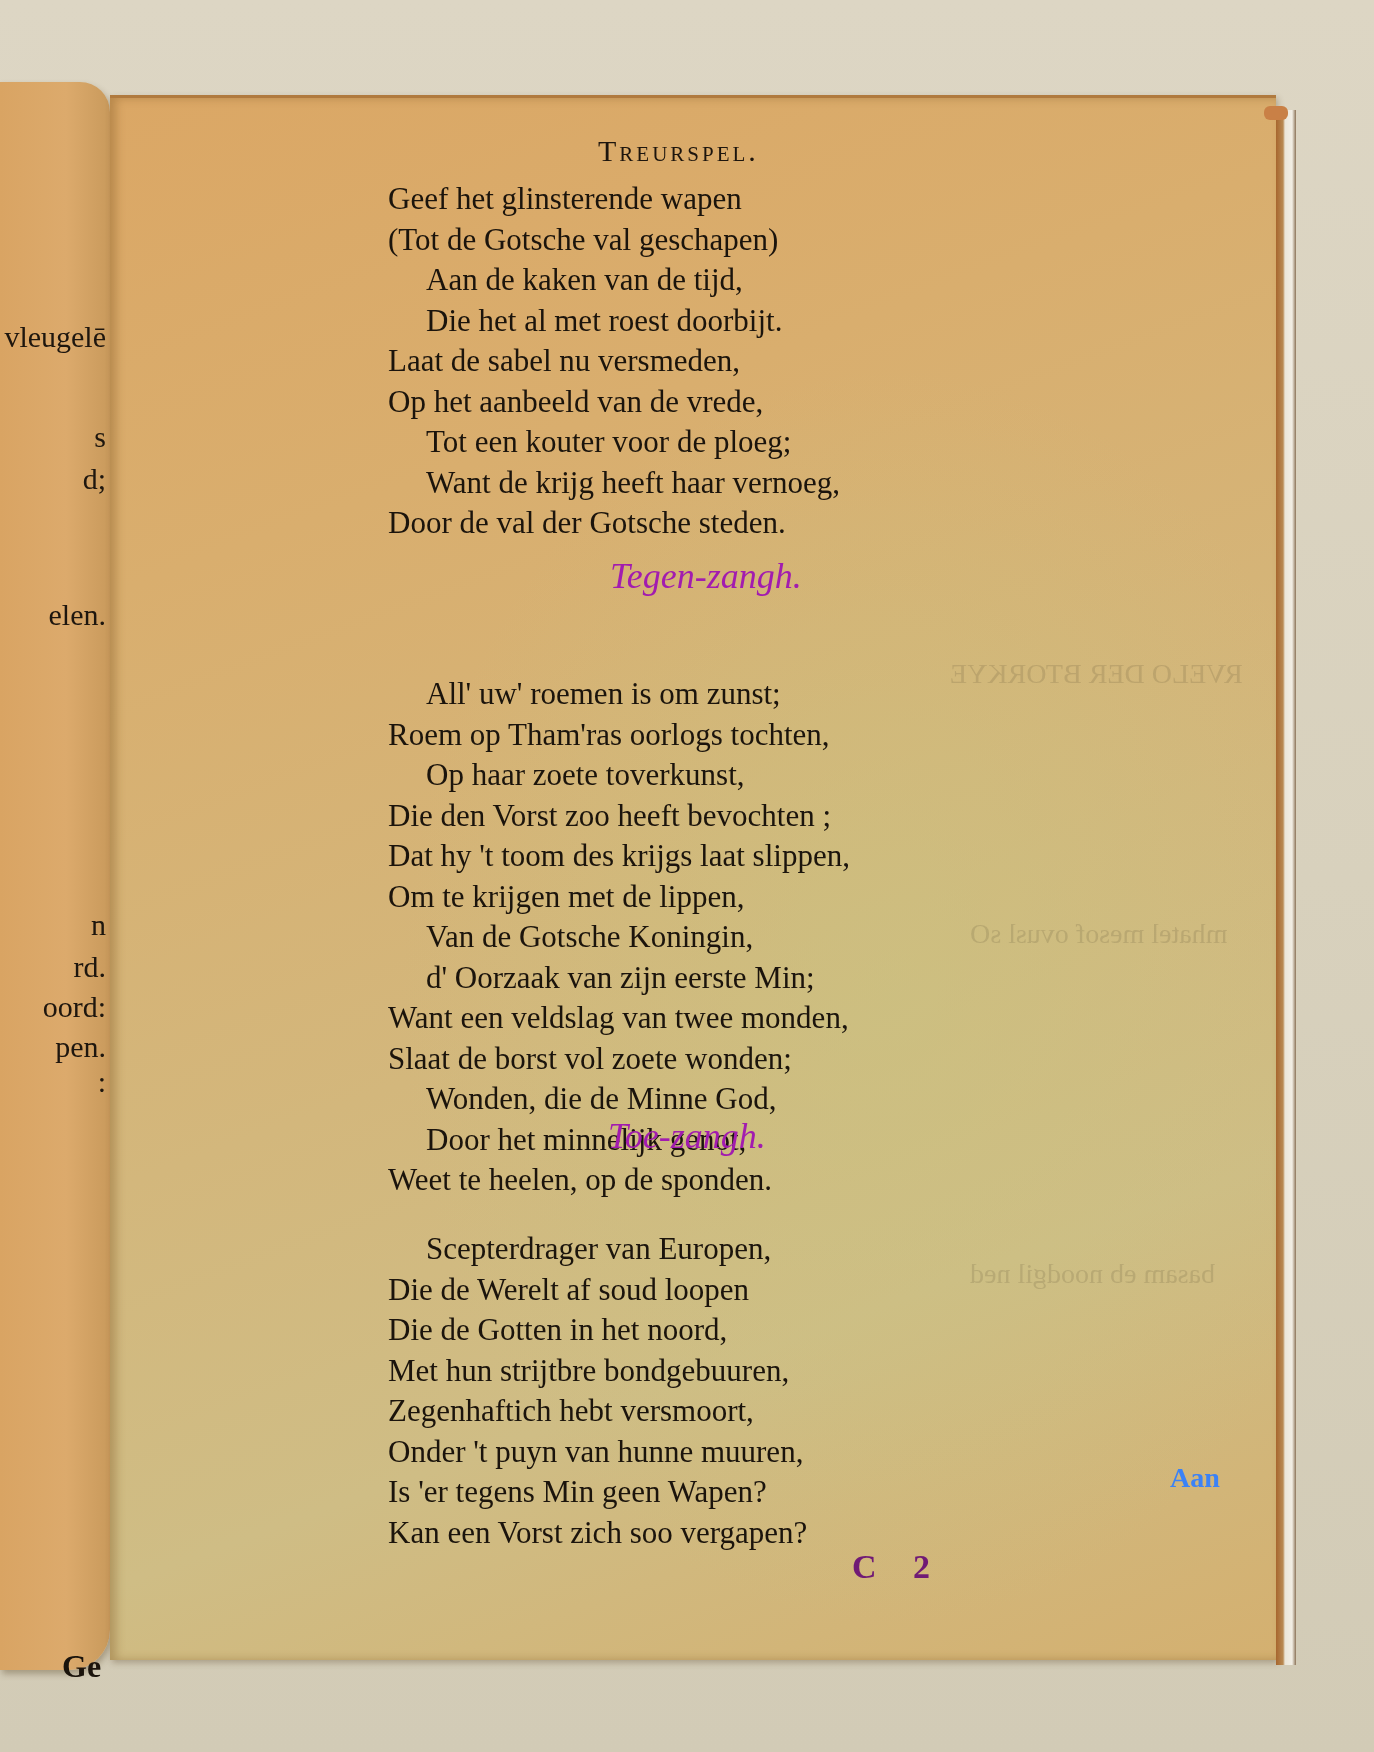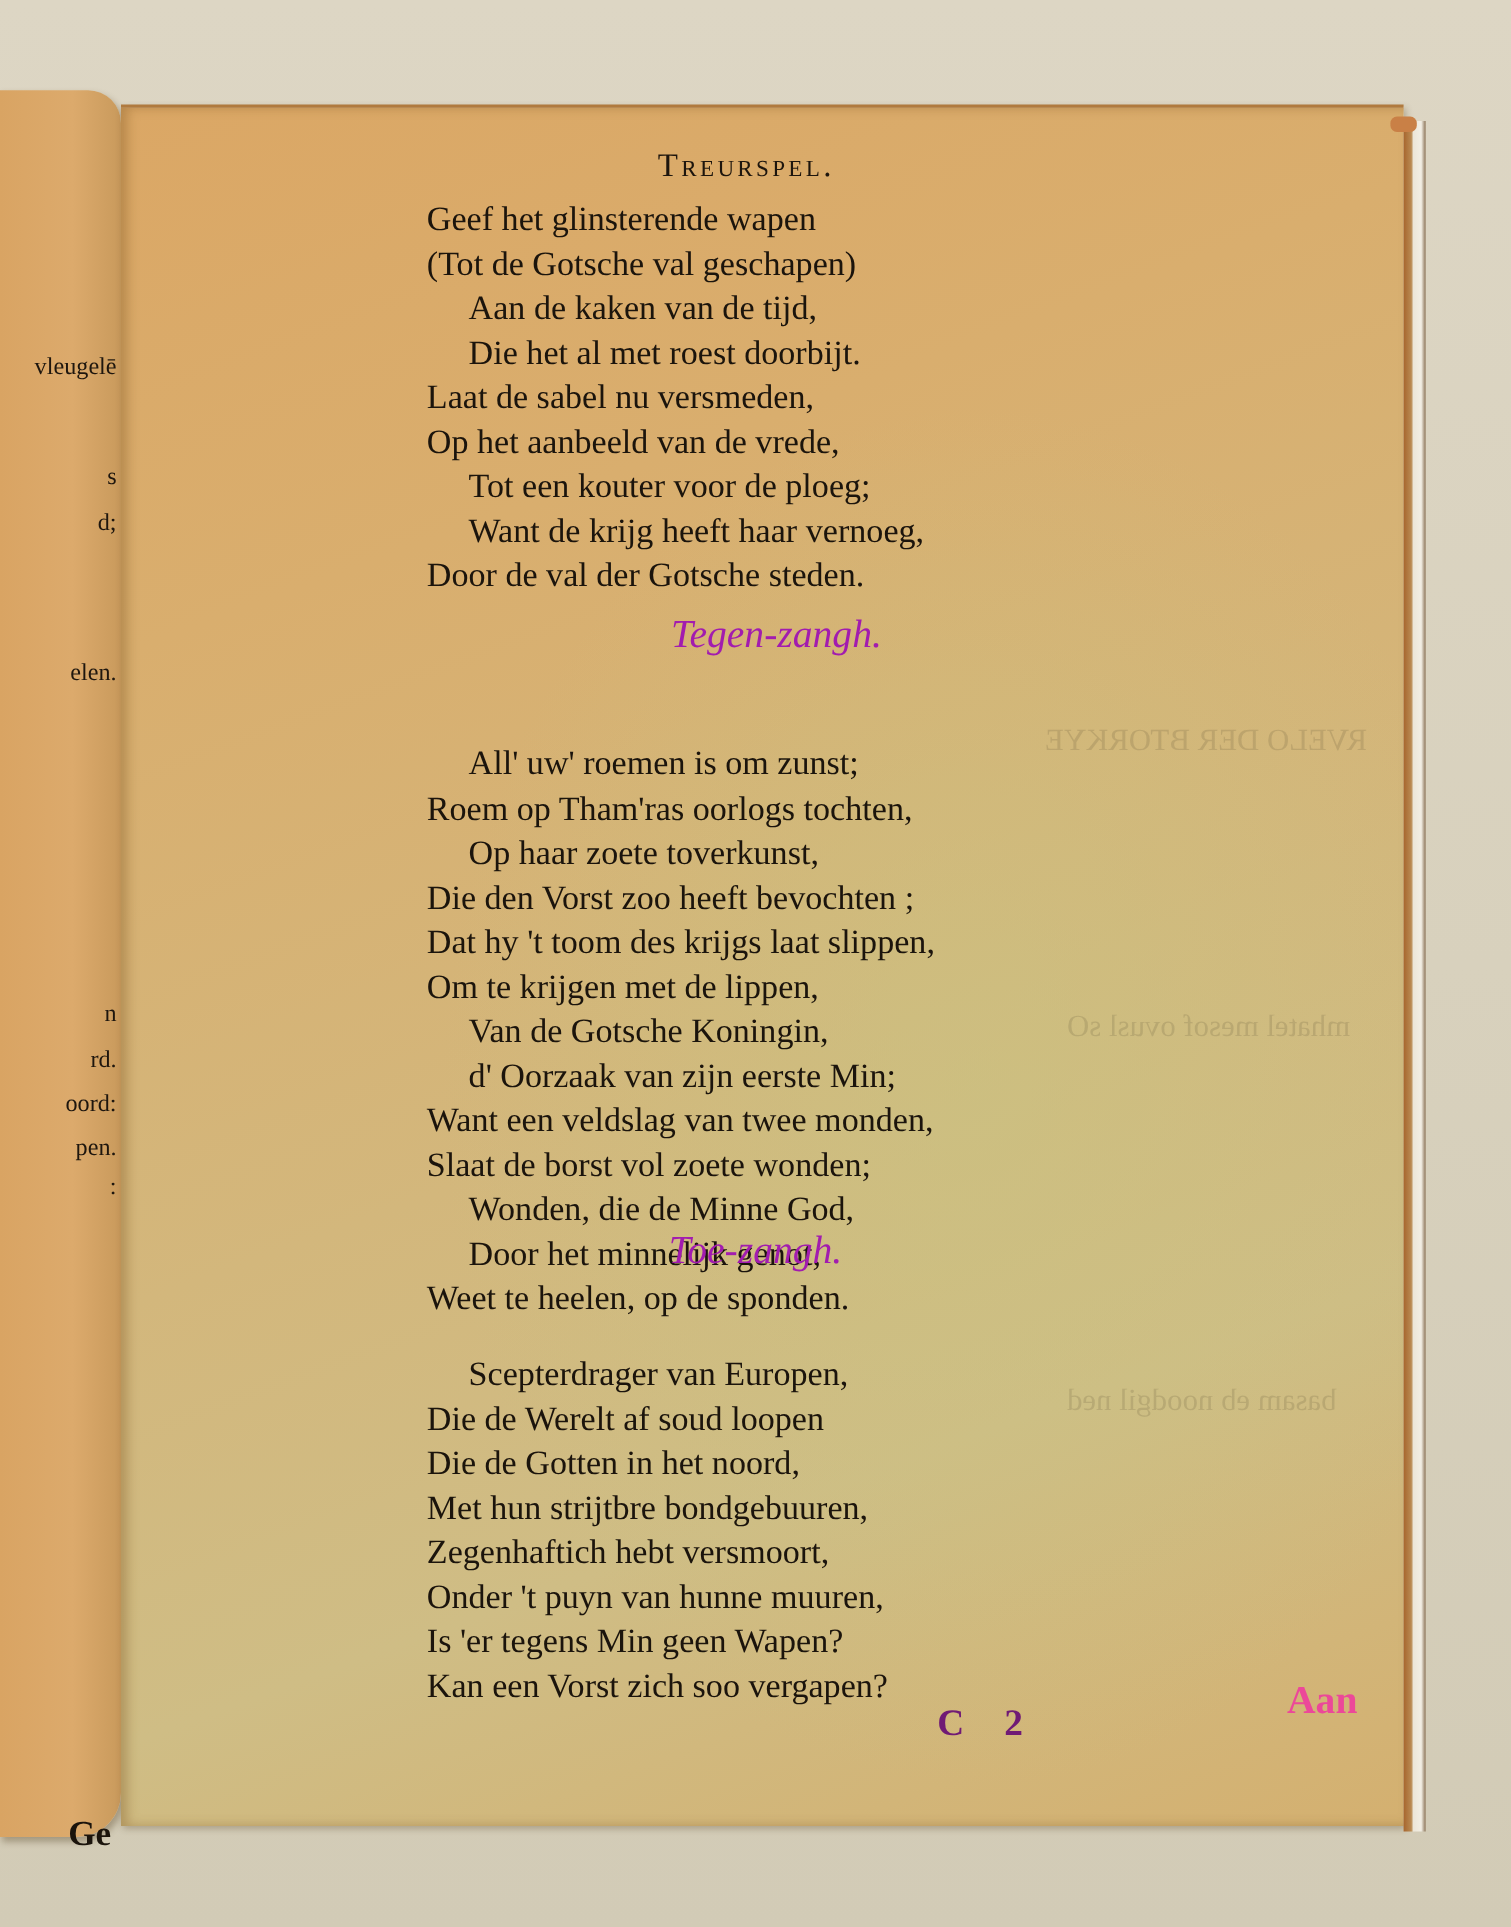--- a/index.html
+++ b/index.html
@@ -8,21 +8,21 @@
       background: linear-gradient(180deg, #ddd6c4 0%, #d8d1bd 50%, #d2cbb6 100%);
       font-family: "Liberation Serif", "DejaVu Serif", serif;
     }
     .left-page {
       position: absolute; left: 0; top: 82px; width: 110px; height: 1588px;
       background: linear-gradient(90deg, #d9a463 0%, #dcaa6c 60%, #c99a5c 100%);
       border-radius: 0 30px 40px 0;
       box-shadow: 2px 4px 6px rgba(80,60,30,0.35);
     }
     .left-page .frag {
-      position: absolute; color: #1e160e; font-size: 22px; white-space: nowrap;
+      position: absolute; color: #1e160e; font-size: 30px; white-space: nowrap;
       font-family: "Liberation Serif", serif;
     }
     .right-page {
       position: absolute; left: 110px; top: 95px; width: 1166px; height: 1562px;
       background:
         radial-gradient(ellipse 700px 900px at 780px 900px, rgba(200,196,130,0.55), rgba(0,0,0,0) 70%),
         linear-gradient(160deg, #dba765 0%, #d9ae6e 25%, #d3b77c 55%, #cfbd85 75%, #d4b070 100%);
       border-top: 3px solid #b07a3e;
       box-shadow: inset 6px 0 10px rgba(120,80,30,0.35), 2px 3px 6px rgba(80,60,30,0.3);
     }
@@ -45,21 +45,21 @@
     }
     .section-heading {
       position: absolute; white-space: nowrap; color: #a21caf;
       font-size: 36px; font-style: italic;
     }
     .signature {
       position: absolute; left: 852px; top: 1548px; font-size: 34px; font-weight: bold; color: #701a75;
       letter-spacing: 14px;
     }
     .catchword {
-      position: absolute; left: 1170px; top: 1524px; font-size: 36px; font-weight: bold; color: #ec4899;
+      position: absolute; left: 1170px; top: 1462px; font-size: 28px; font-weight: bold; color: #3b82f6;
     }
     .left-catch {
       position: absolute; left: 62px; top: 1566px; font-size: 32px; font-weight: bold; color: #1b140c;
       width: 46px; overflow: hidden; white-space: nowrap;
     }
     .bleed {
       position: absolute; color: rgba(90,80,50,0.18); font-size: 28px; white-space: nowrap;
       transform: scaleX(-1);
     }
   </style>

